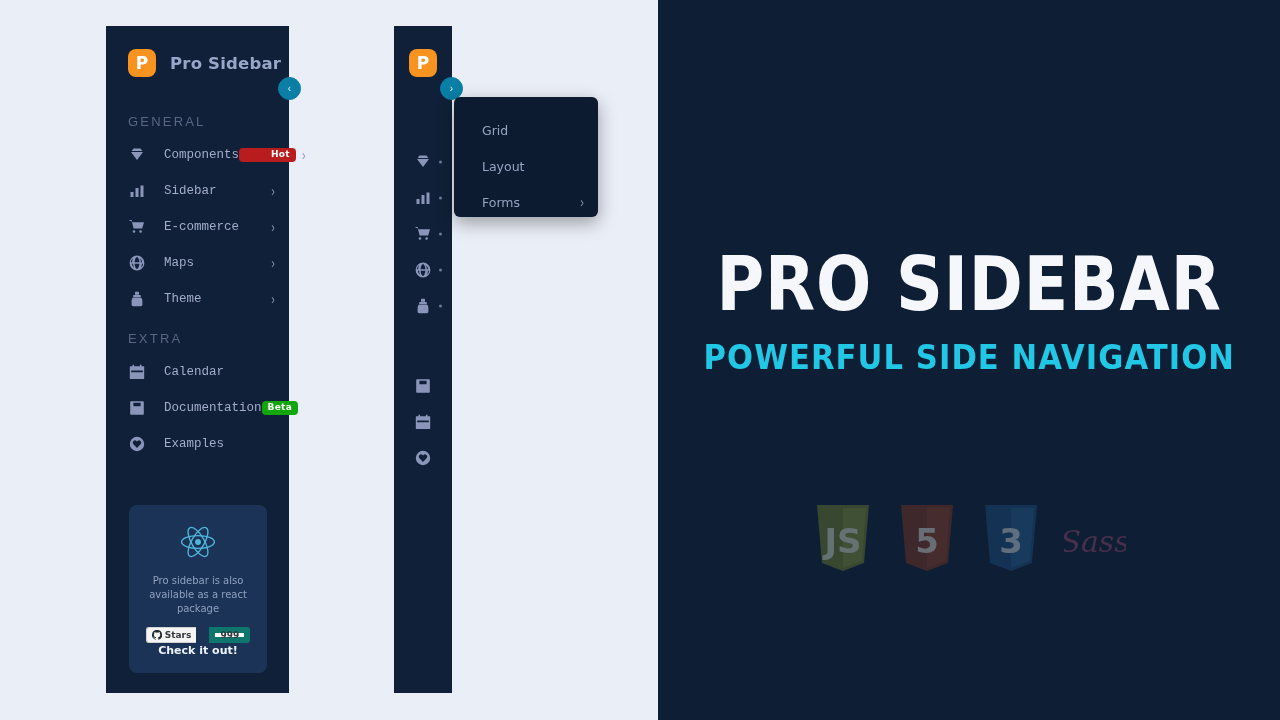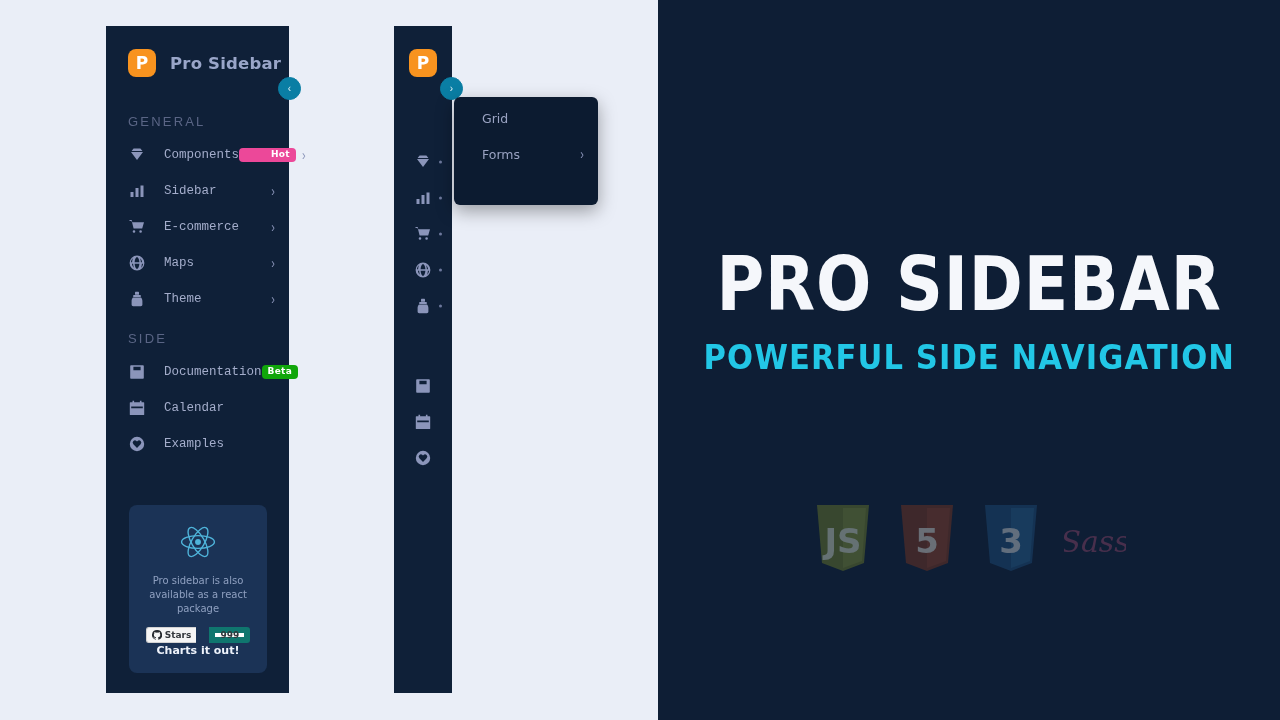--- a/index.html
+++ b/index.html
@@ -108,21 +108,21 @@
     margin-left: 18px; font-size: 12.5px; color: #a4adcb;
     flex: 1 1 auto; white-space: nowrap;
     font-family: Liberation Mono, monospace;
   }
   .badge {
     font-size: 9px; font-weight: bold; color: #ffffff;
     border-radius: 4px; padding: 2px 6px 3px; line-height: 1;
     margin-right: 6px; letter-spacing: 0.3px;
     font-family: "DejaVu Sans", sans-serif;
   }
-  .badge-hot { background: #ec4899; padding-left: 32px; }
+  .badge-hot { background: #b91c1c; padding-left: 32px; }
   .badge-beta { background: #11a60b; }
   .chev {
     font-size: 11px; color: #8b95ba; line-height: 1;
     transform: scaleY(1.25);
   }
 
   
   .cm-item {
     height: 36px; display: flex; align-items: center;
     justify-content: center; position: relative; cursor: pointer;
@@ -131,24 +131,24 @@
   .cm-dot {
     position: absolute; right: 10px; top: 50%;
     width: 3px; height: 3px; border-radius: 50%;
     background: #6d789c; transform: translateY(-50%);
   }
   .cm-gap { height: 22px; }
 
   
   .popup {
     position: absolute; left: 60px; top: 71px;
-    width: 144px; height: 108px;
+    width: 144px; height: 120px;
     background: #0c1b30; border-radius: 6px;
     box-shadow: 0 6px 18px rgba(0,0,0,0.35);
-    padding-top: 3px; z-index: 9;
+    padding-top: 15px; z-index: 9;
   }
   .popup-item {
     display: flex; align-items: center;
     height: 36px; padding: 0 14px 0 28px; cursor: pointer;
   }
   .popup-label {
     flex: 1 1 auto; font-size: 12.5px; color: #9aa3c2;
     font-family: "DejaVu Sans", sans-serif;
   }
 
@@ -289,39 +289,39 @@
         <svg viewBox="0 0 16 16">
             <rect x="6" y="0.8" width="4" height="3" rx="0.6"></rect>
             <rect x="4.2" y="4" width="7.6" height="2" rx="0.6"></rect>
             <path d="M4 6.6h8c1 1 1.4 2.2 1.4 3.6v3.4c0 1-.6 1.6-1.6 1.6H4.2c-1 0-1.6-.6-1.6-1.6v-3.4c0-1.4.4-2.6 1.4-3.6z"></path>
           </svg>
       </span>
       <span class="mi-label">Theme</span>
       <span class="chev">›</span>
     </div>
 
-    <div class="sb-section">SIDE</div>
+    <div class="sb-section">EXTRA</div>
+
+    <div class="menu-item">
+      <span class="mi-icon">
+        <svg viewBox="0 0 16 16">
+            <path d="M3.5 0.8h1.6v1.6H3.5z M10.9 0.8h1.6v1.6h-1.6z M1.4 2.2h13.2c.4 0 .6.3.6.6v11.6c0 .4-.2.6-.6.6H1.4a.6.6 0 0 1-.6-.6V2.8c0-.3.2-.6.6-.6zm.8 4.2v1.8h11.6V6.4z"></path>
+          </svg>
+      </span>
+      <span class="mi-label">Calendar</span>
+    </div>
 
     <div class="menu-item">
       <span class="mi-icon">
         <svg viewBox="0 0 16 16">
             <path d="M2 1.2h12c.5 0 .8.3.8.8v12c0 .5-.3.8-.8.8H2a.8.8 0 0 1-.8-.8V2c0-.5.3-.8.8-.8zm2.4 1.6v3.4h7.2V2.8z"></path>
           </svg>
       </span>
       <span class="mi-label">Documentation</span>
       <span class="badge badge-beta">Beta</span>
-    </div>
-
-    <div class="menu-item">
-      <span class="mi-icon">
-        <svg viewBox="0 0 16 16">
-            <path d="M3.5 0.8h1.6v1.6H3.5z M10.9 0.8h1.6v1.6h-1.6z M1.4 2.2h13.2c.4 0 .6.3.6.6v11.6c0 .4-.2.6-.6.6H1.4a.6.6 0 0 1-.6-.6V2.8c0-.3.2-.6.6-.6zm.8 4.2v1.8h11.6V6.4z"></path>
-          </svg>
-      </span>
-      <span class="mi-label">Calendar</span>
     </div>
 
     <div class="menu-item">
       <span class="mi-icon">
         <svg viewBox="0 0 16 16">
             <path d="M8 .8A7.2 7.2 0 1 0 15.2 8 7.2 7.2 0 0 0 8 .8zm3.6 7.4-3.1 3.2a.7.7 0 0 1-1 0L4.4 8.2a2.3 2.3 0 0 1 0-3.2 2.2 2.2 0 0 1 3.1 0l.5.5.5-.5a2.2 2.2 0 0 1 3.1 0 2.3 2.3 0 0 1 0 3.2z"></path>
           </svg>
       </span>
       <span class="mi-label">Examples</span>
     </div>
@@ -338,21 +338,21 @@
       <div class="promo-text">Pro sidebar is also available as a react package</div>
       <div class="gh-badge">
         <span class="gh-left">
           <svg viewBox="0 0 16 16">
               <path d="M8 0a8 8 0 0 0-2.5 15.6c.4.1.5-.2.5-.4v-1.4c-2.2.5-2.7-1-2.7-1-.4-.9-.9-1.2-.9-1.2-.7-.5.1-.5.1-.5.8.1 1.2.8 1.2.8.7 1.2 1.9.9 2.4.7 0-.6.3-.9.5-1.1-1.8-.2-3.6-.9-3.6-3.9 0-.9.3-1.6.8-2.1-.1-.2-.4-1 .1-2.1 0 0 .7-.2 2.2.8a7.6 7.6 0 0 1 4 0c1.5-1 2.2-.8 2.2-.8.5 1.1.2 1.9.1 2.1.5.5.8 1.2.8 2.1 0 3-1.8 3.7-3.6 3.9.3.3.5.8.5 1.5v2.2c0 .2.1.5.6.4A8 8 0 0 0 8 0z"></path>
             </svg>
           <span>Stars</span>
         </span>
         <span class="gh-right">999</span>
       </div>
-      <div class="promo-cta">Charts it out!</div>
+      <div class="promo-cta">Check it out!</div>
     </div>
 
     <div class="toggle-btn tog-left">
       <span>‹</span>
     </div>
   </div>
 
   <div class="sidebar sb-collapsed">
 
     <div class="sb-header">
@@ -418,19 +418,22 @@
 
     <div class="toggle-btn tog-right">
       <span>›</span>
     </div>
 
     <div class="popup">
       <div class="popup-item">
         <span class="popup-label">Grid</span>
       </div>
       <div class="popup-item">
+        <span class="popup-label">Layout</span>
+      </div>
+      <div class="popup-item">
         <span class="popup-label">Forms</span>
         <span class="chev">›</span>
       </div>
     </div>
   </div>
 
 </div>
 
 </body></html>

